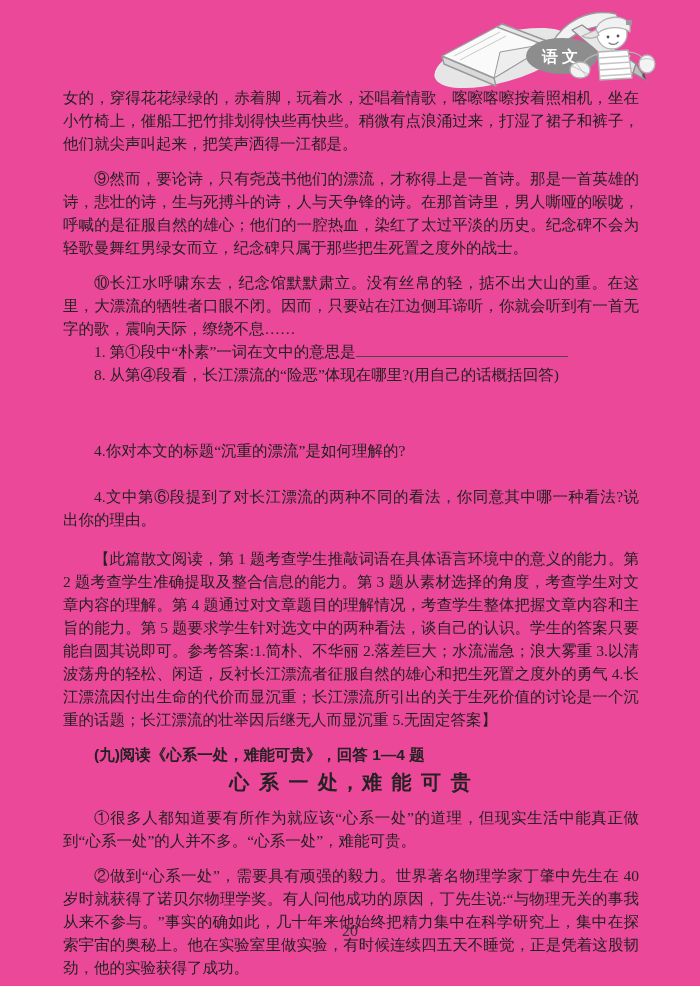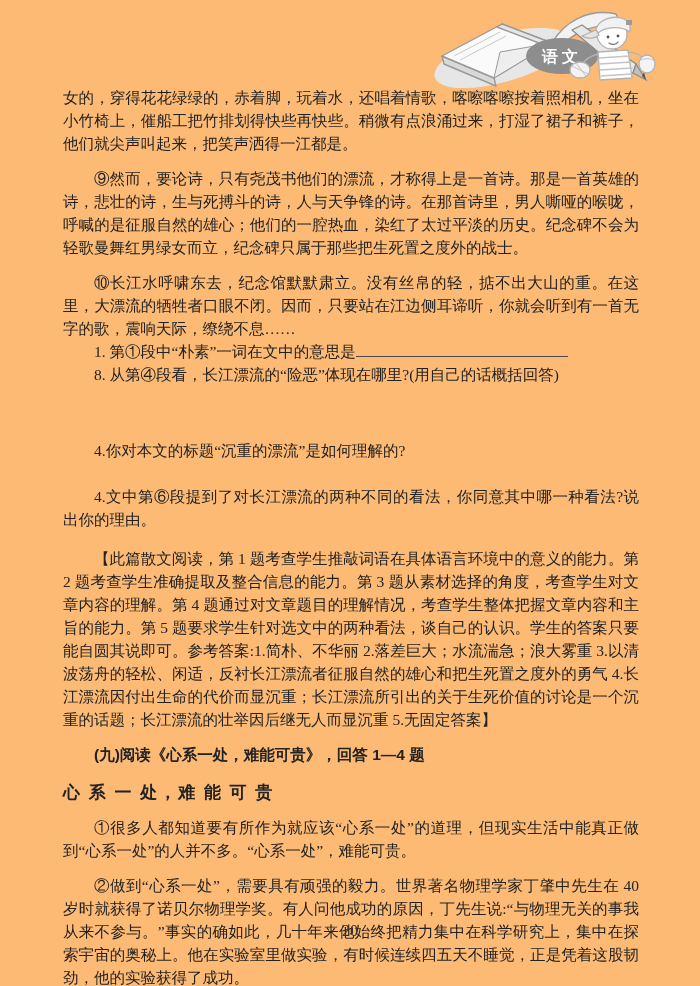--- a/index.html
+++ b/index.html
@@ -2,21 +2,21 @@
 <html><head>
 <meta charset="utf-8">
 <style>
   * { margin: 0; padding: 0; box-sizing: border-box; }
   html, body { background: #e9e9e9; }
   .page {
     position: relative;
     width: 700px;
     height: 986px;
     margin: 0 auto;
-    background: #fdba74;
+    background: #ec4899;
     color: #222;
     font-family: "Liberation Serif", "DejaVu Serif", serif;
     overflow: hidden;
   }
   .header-art {
     position: absolute;
     top: 0;
     right: 33px;
     width: 237px;
     height: 90px;
@@ -46,25 +46,26 @@
   .gap-answer-sm { height: 16px; }
   .commentary { text-indent: 2em; }
   .section-header {
     margin-top: 12px;
     text-indent: 2em;
     font-weight: bold;
     font-family: "Liberation Sans", "DejaVu Sans", sans-serif;
     font-size: 15.5px;
   }
   .reading-title {
-    margin-top: 15px;
+    margin-top: 5px;
+    text-align: center;
     text-indent: 0;
     font-weight: bold;
     font-family: "Liberation Sans", "DejaVu Sans", sans-serif;
-    font-size: 17px;
+    font-size: 20px;
     letter-spacing: 2px;
   }
   .page-number {
     position: absolute;
     left: 0;
     width: 700px;
     top: 922px;
     text-align: center;
     font-size: 16px;
     color: #333;

